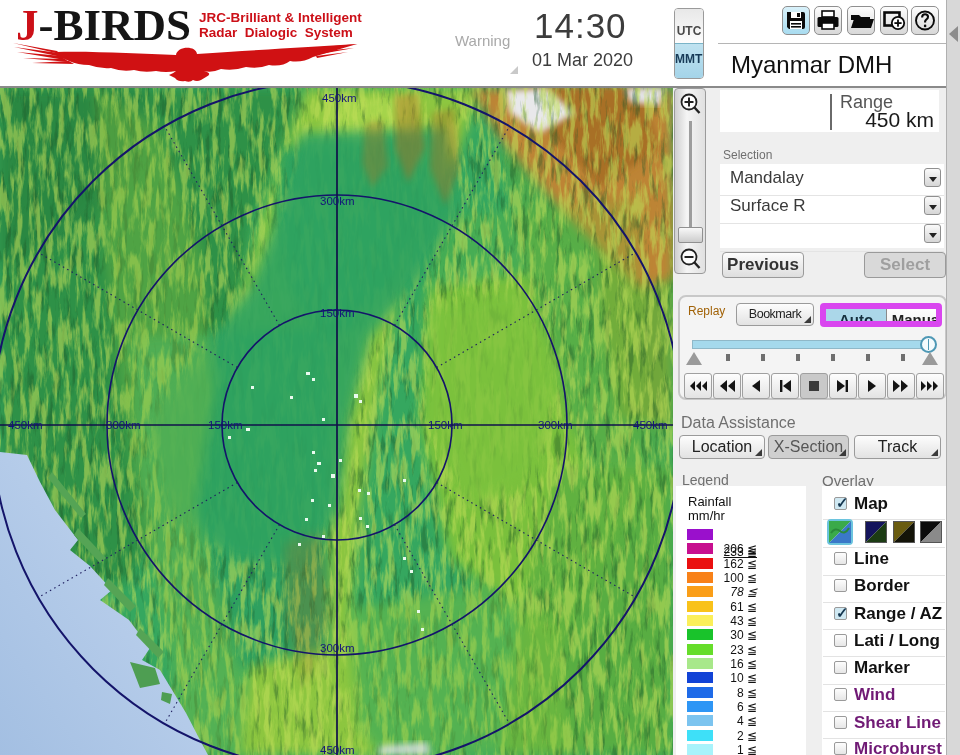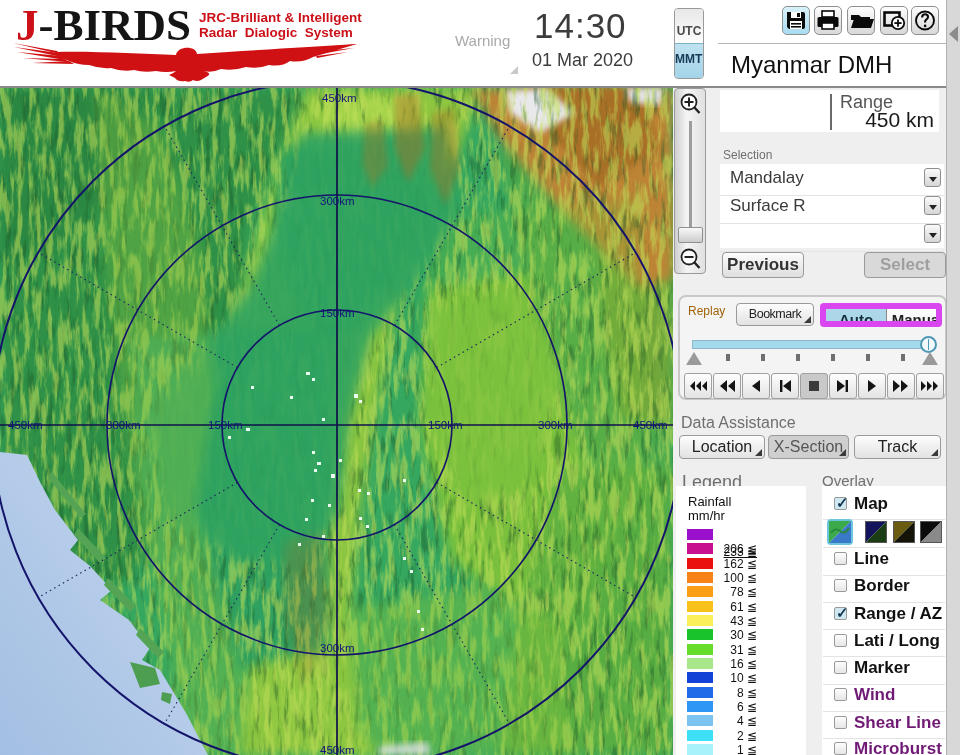--- a/index.html
+++ b/index.html
@@ -86,21 +86,21 @@
 .pb.stop { background:#c9c9c9; }
 
 #dalab { position:absolute; left:8px; top:326px; color:#6f6f6f; font-size:16px; }
 .dabtn { position:absolute; top:347px; height:24px; overflow:hidden; border:1px solid #9a9a9a; border-radius:4px;
   background:linear-gradient(#fdfdfd,#e2e2e2); font-size:16px; color:#222; text-align:center;
   line-height:22px; }
 #loc { left:6px; width:86px; }
 #xsec { left:95px; width:81px; background:#cfcfcf; color:#555; }
 #track { left:181px; width:87px; }
 
-#leglab { position:absolute; left:9px; top:384px; color:#6f6f6f; font-size:18px; }
+#leglab { position:absolute; left:9px; top:384px; color:#6f6f6f; font-size:14px; }
 #ovlab { position:absolute; left:149px; top:384px; color:#6f6f6f; font-size:15px; }
 #rainlab { position:absolute; left:15px; top:407px; font-size:13px; color:#111; line-height:14px; z-index:3;}
 .sw { position:absolute; left:14px; width:26px; height:11px; z-index:3;}
 .swl { position:absolute; font-size:12px; color:#111; width:40px; text-align:right; z-index:3;}
 
 .chk { position:absolute; z-index:3; left:161px; width:13px; height:13px; border:1px solid #9a9a9a;
   border-radius:2px; background:linear-gradient(#fdfdfd,#e6e6e6); }
 .chk.on { background:#cfe8f2; }
 .chk.on:after { content:"\2713"; position:absolute; left:1px; top:-4px; font-size:15px; font-weight:bold; color:#12354f; }
 .chklab { position:absolute; z-index:3; left:181px; font-size:17px; font-weight:bold; color:#111; }
@@ -424,29 +424,29 @@
       <div style="position:absolute;left:149px;top:398px;width:124px;height:269px;background:#fff;"></div>
       <div class="sw" style="top:441.0px;background:#9a10cc"></div>
       <div class="swl" style="top:457px;left:44px;text-decoration:underline;">233 ≦</div>
       <div class="sw" style="top:455.3px;background:#c70f8f"></div>
       <div class="swl" style="top:454.3px;left:44px;">206 ≦</div>
       <div class="sw" style="top:469.7px;background:#ea1010"></div>
       <div class="swl" style="top:468.7px;left:44px;">162 ≦</div>
       <div class="sw" style="top:484.0px;background:#f88118"></div>
       <div class="swl" style="top:483.0px;left:44px;">100 ≦</div>
       <div class="sw" style="top:498.3px;background:#fa9e18"></div>
-      <div class="swl" style="top:497.3px;left:44px;">78 ≦</div>
+      <div class="swl" style="top:497.3px;left:44px;font-style:italic;">78 ≦</div>
       <div class="sw" style="top:512.6px;background:#f9c21a"></div>
       <div class="swl" style="top:511.6px;left:44px;">61 ≦</div>
       <div class="sw" style="top:527.0px;background:#fbef5a"></div>
       <div class="swl" style="top:526.0px;left:44px;">43 ≦</div>
       <div class="sw" style="top:541.3px;background:#19c32b"></div>
       <div class="swl" style="top:540.3px;left:44px;">30 ≦</div>
       <div class="sw" style="top:555.6px;background:#66dd2a"></div>
-      <div class="swl" style="top:554.6px;left:44px;">31 ≦</div>
+      <div class="swl" style="top:554.6px;left:44px;">23 ≦</div>
       <div class="sw" style="top:570.0px;background:#a8e88a"></div>
       <div class="swl" style="top:569.0px;left:44px;">16 ≦</div>
       <div class="sw" style="top:584.3px;background:#1243d6"></div>
       <div class="swl" style="top:583.3px;left:44px;">10 ≦</div>
       <div class="sw" style="top:598.6px;background:#1f6be8"></div>
       <div class="swl" style="top:597.6px;left:44px;">8 ≦</div>
       <div class="sw" style="top:613.0px;background:#2e96f5"></div>
       <div class="swl" style="top:612.0px;left:44px;">6 ≦</div>
       <div class="sw" style="top:627.3px;background:#7cc4ef"></div>
       <div class="swl" style="top:626.3px;left:44px;">4 ≦</div>

